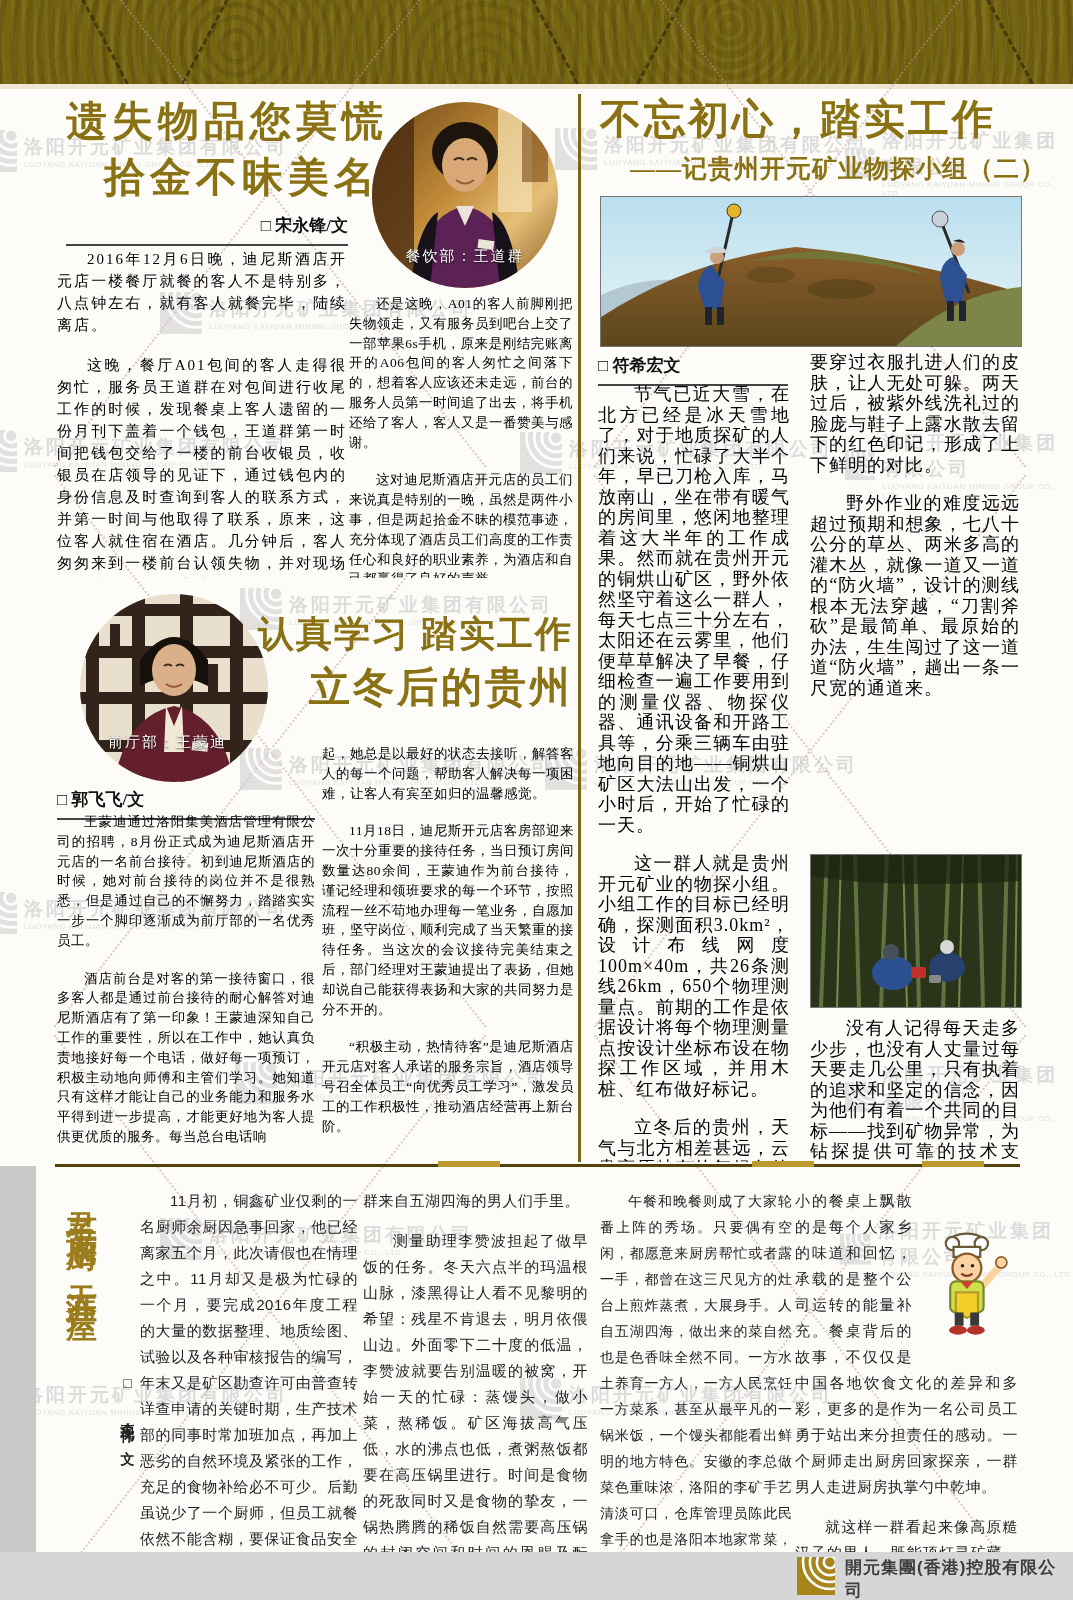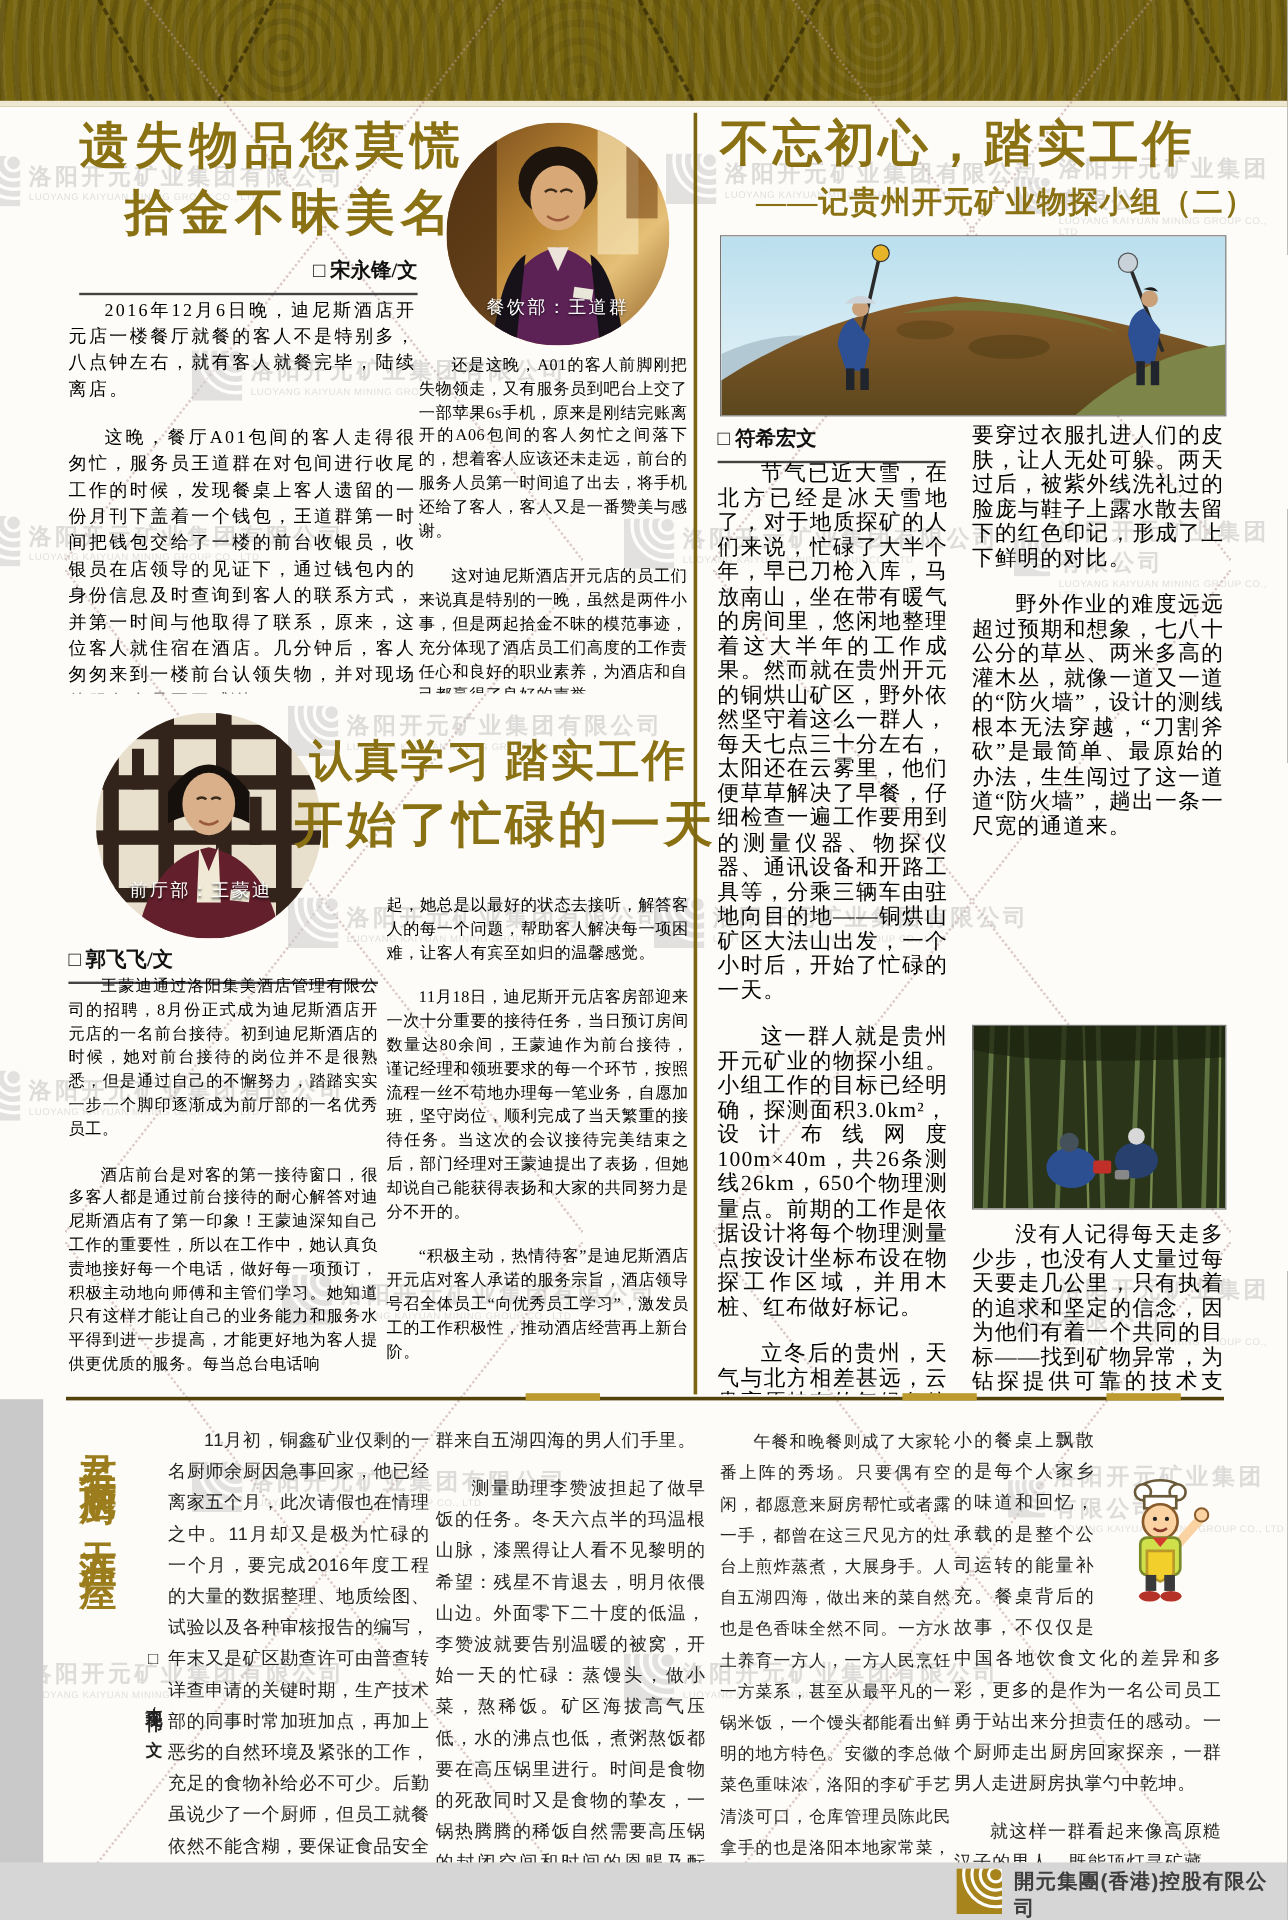--- a/index.html
+++ b/index.html
@@ -405,21 +405,21 @@
       <path d="M84 72 q4 -3 8 0 M96 72 q4 -3 8 0" stroke="#3a2a1a" stroke-width="2" fill="none"></path>
       <path d="M86 90 q8 6 16 0" stroke="#9a5a3a" stroke-width="2" fill="none"></path>
       <path d="M34 188 Q46 122 94 112 Q142 122 154 188 Z" fill="#641f2c"></path>
       <path d="M86 112 L94 132 L102 112 L104 158 L84 158 Z" fill="#efe9d6"></path>
       <rect x="112" y="148" width="16" height="9" fill="#efe9d6" transform="rotate(6 120 152)"></rect>
     </svg>
     <span class="pcap" style="left:28px;bottom:30px;white-space:nowrap;margin-top:16px;">前厅部：王蒙迪</span>
   </div>
 
   <div class="ghead" id="a2t1">认真学习 踏实工作</div>
-  <div class="ghead" id="a2t2">开始了忙碌的一天</div>
+  <div class="ghead" id="a2t2">立冬后的贵州</div>
 
   <div class="author" style="left:57px;top:788px;width:258px;">□ 郭飞飞/文</div>
   <div class="col t13" style="left:57px;top:812px;width:258px;height:342px;">
     <p>王蒙迪通过洛阳集美酒店管理有限公司的招聘，8月份正式成为迪尼斯酒店开元店的一名前台接待。初到迪尼斯酒店的时候，她对前台接待的岗位并不是很熟悉，但是通过自己的不懈努力，踏踏实实一步一个脚印逐渐成为前厅部的一名优秀员工。</p>
     <p>酒店前台是对客的第一接待窗口，很多客人都是通过前台接待的耐心解答对迪尼斯酒店有了第一印象！王蒙迪深知自己工作的重要性，所以在工作中，她认真负责地接好每一个电话，做好每一项预订，积极主动地向师傅和主管们学习。她知道只有这样才能让自己的业务能力和服务水平得到进一步提高，才能更好地为客人提供更优质的服务。每当总台电话响</p>
   </div>
   <div class="col t13" style="left:322px;top:744px;width:252px;height:418px;">
     <p class="noind">起，她总是以最好的状态去接听，解答客人的每一个问题，帮助客人解决每一项困难，让客人有宾至如归的温馨感觉。</p>
     <p>11月18日，迪尼斯开元店客房部迎来一次十分重要的接待任务，当日预订房间数量达80余间，王蒙迪作为前台接待，谨记经理和领班要求的每一个环节，按照流程一丝不苟地办理每一笔业务，自愿加班，坚守岗位，顺利完成了当天繁重的接待任务。当这次的会议接待完美结束之后，部门经理对王蒙迪提出了表扬，但她却说自己能获得表扬和大家的共同努力是分不开的。</p>
     <p>“积极主动，热情待客”是迪尼斯酒店开元店对客人承诺的服务宗旨，酒店领导号召全体员工“向优秀员工学习”，激发员工的工作积极性，推动酒店经营再上新台阶。</p>

